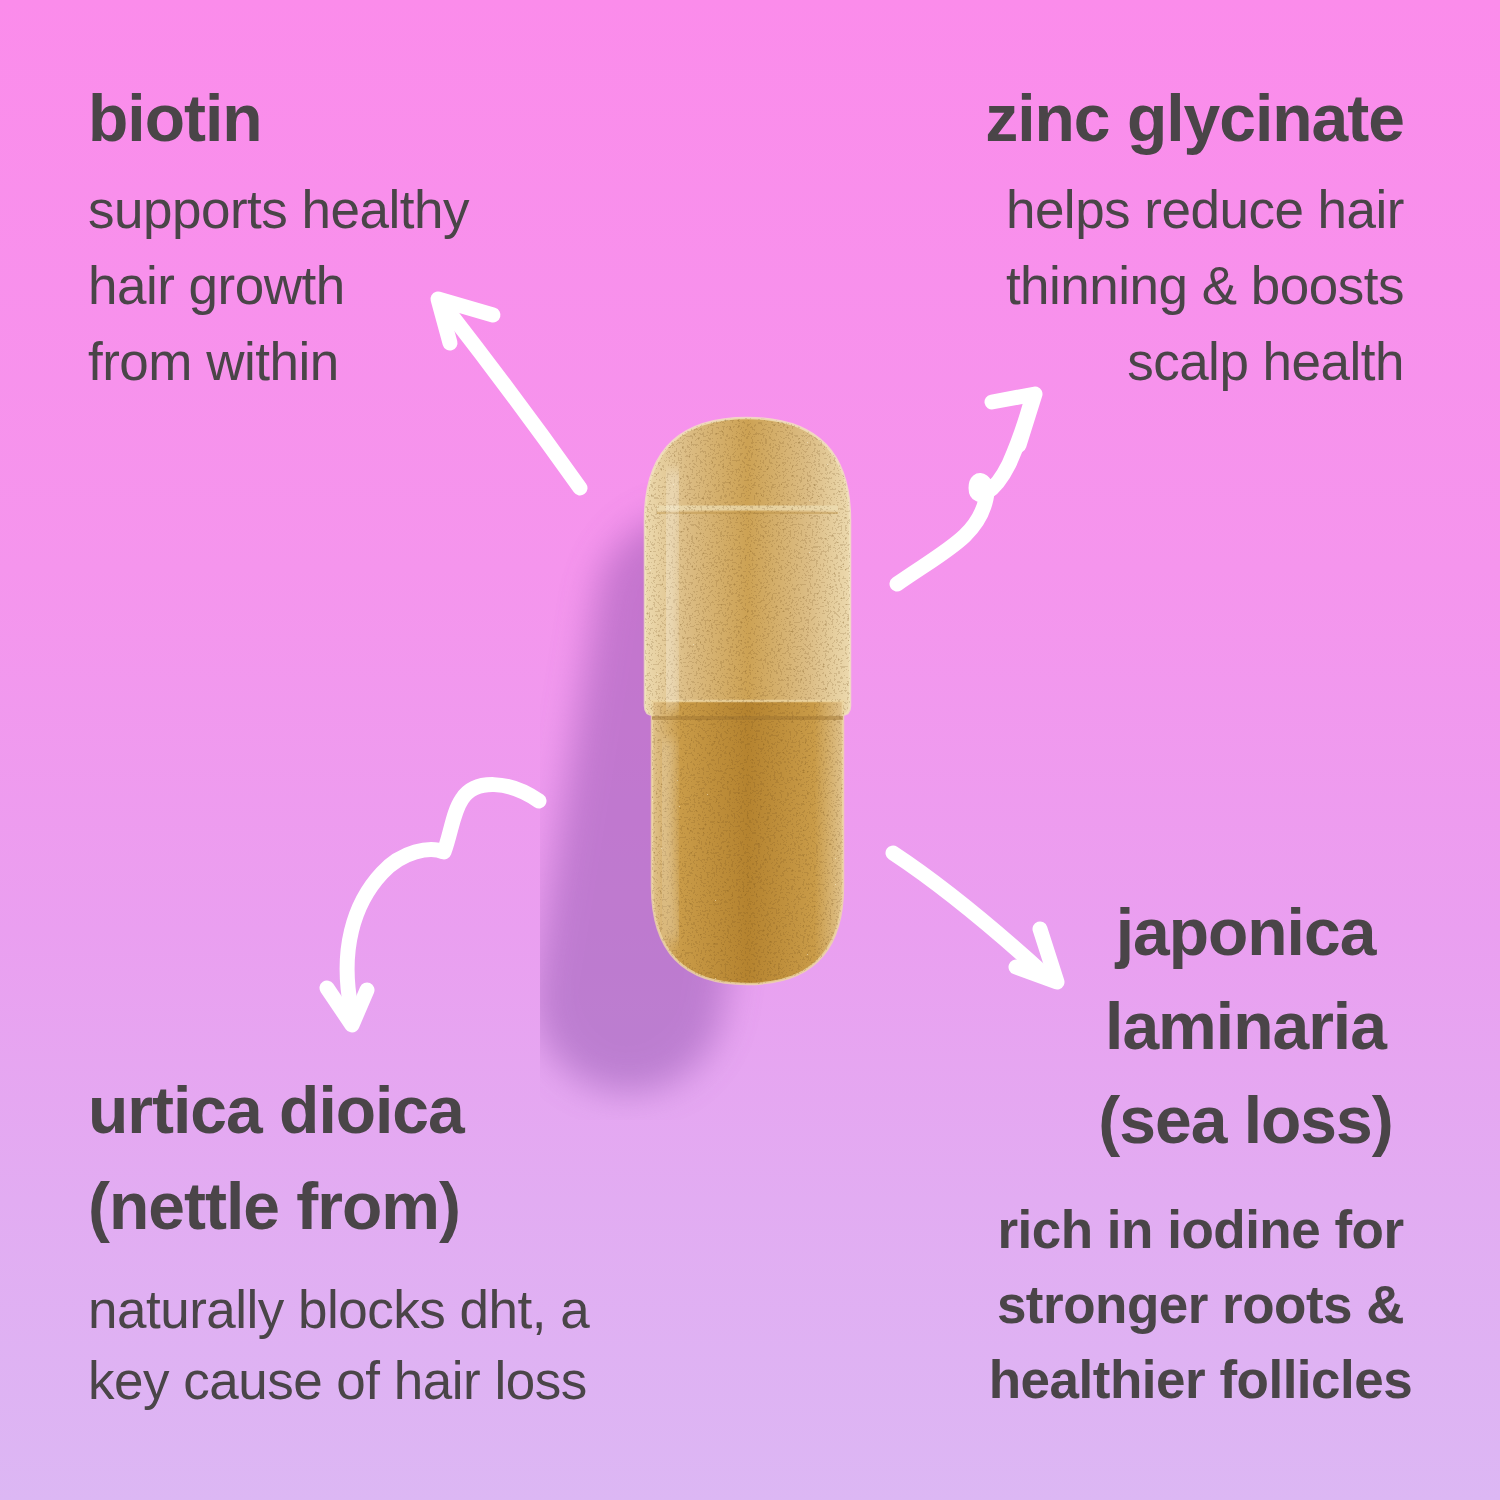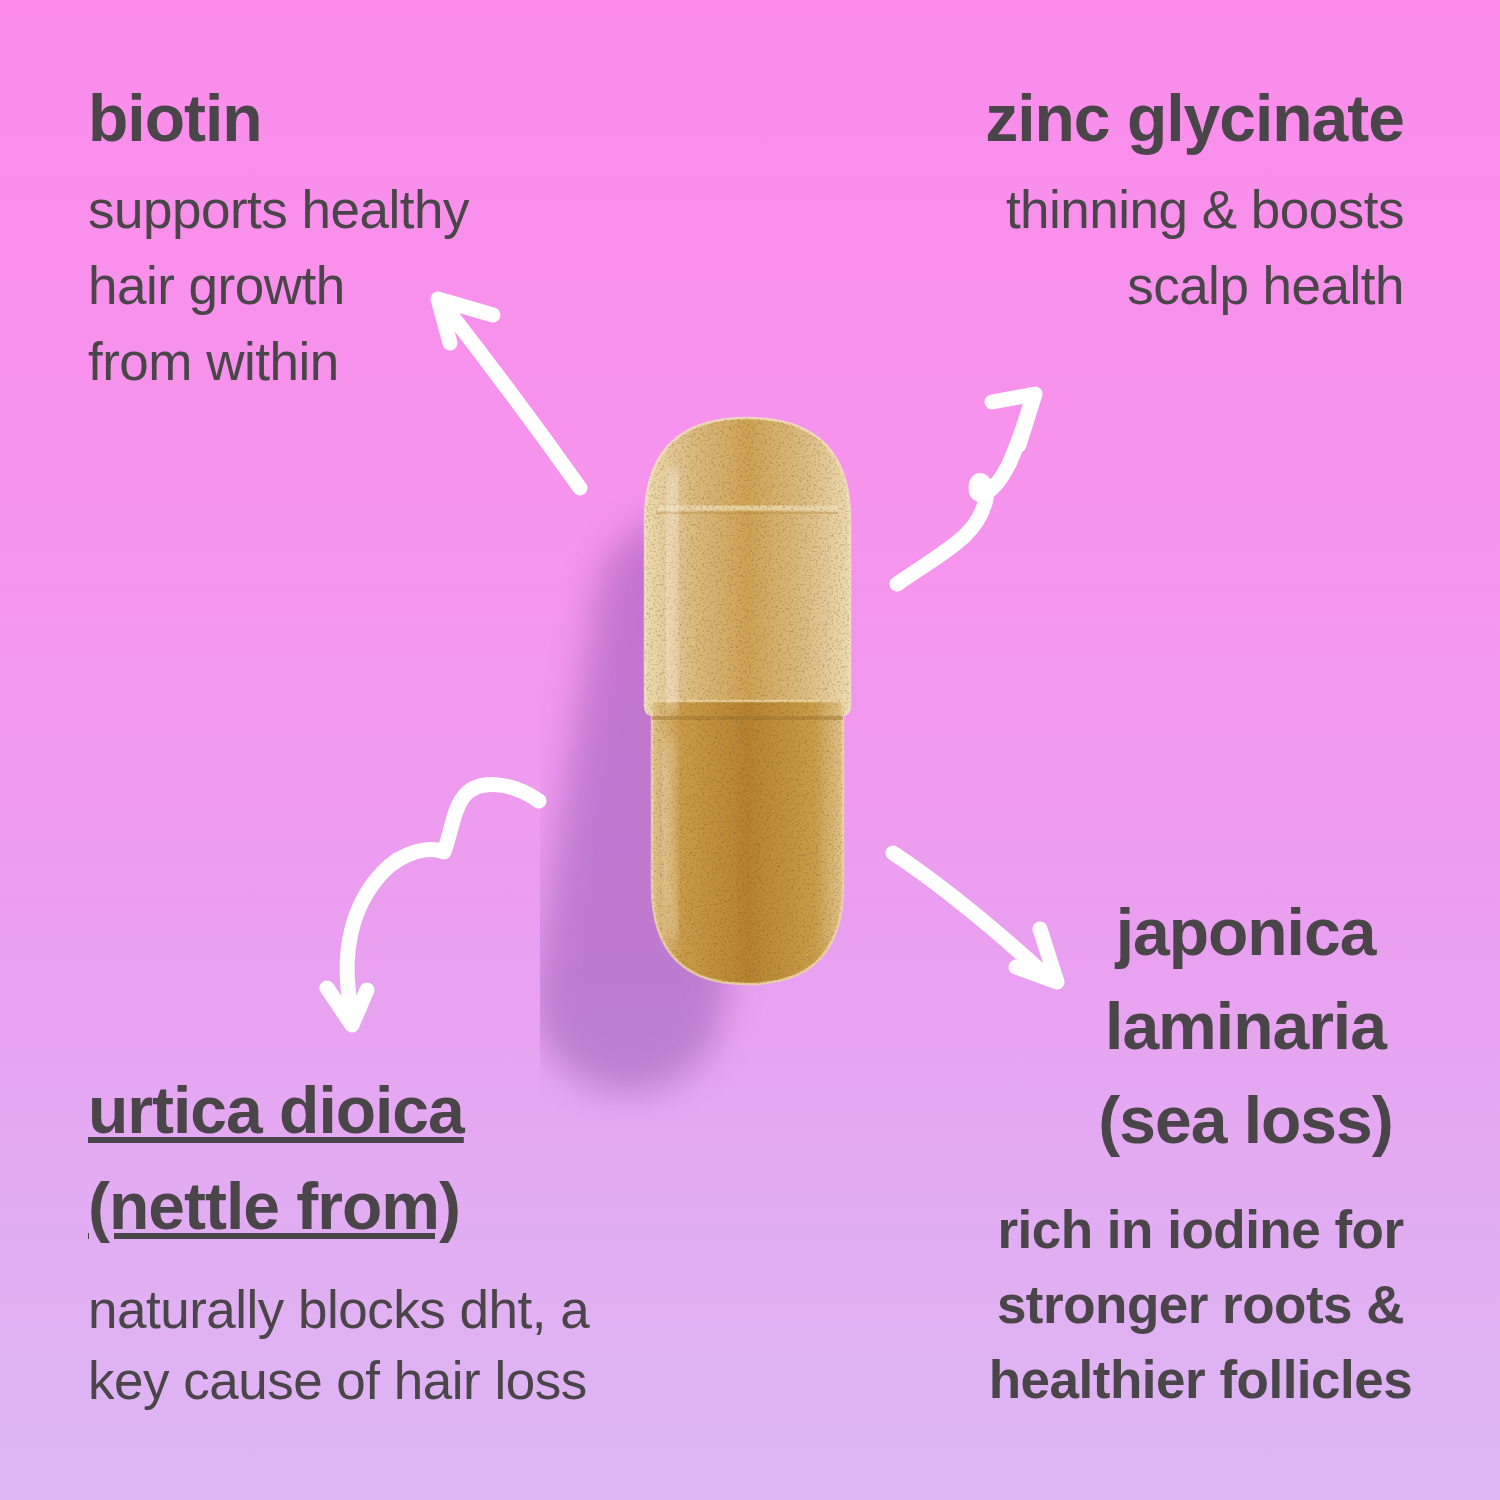--- a/index.html
+++ b/index.html
@@ -25,21 +25,21 @@
     letter-spacing:-1px;
   }
   .callout .line{
     font-size:53px;
     line-height:76px;
     letter-spacing:-0.5px;
   }
   .co-biotin{left:88px;top:78px;text-align:left;}
   .co-zinc{right:96px;top:78px;text-align:right;}
   .co-nettle{left:88px;top:1062px;text-align:left;}
-  .co-nettle .title-line{line-height:96px;text-decoration:underline;}
+  .co-nettle .title-line{line-height:96px;}
   .co-nettle .body{margin-top:20px;}
   .co-nettle .line{line-height:71px;}
   .co-kelp-title{left:1008px;top:885px;width:475px;text-align:center;}
   .co-kelp-title .title-line{line-height:94px;}
   .co-kelp-body{left:963px;top:1192px;width:475px;text-align:center;font-weight:bold;}
   .co-kelp-body .line{line-height:75px;}
   .layer{position:absolute;left:0;top:0;}
   .capsule-wrap{position:absolute;left:540px;top:380px;width:380px;height:740px;}
   svg{display:block;}
 </style>
@@ -139,20 +139,21 @@
     <div class="body">
       <div class="line">supports healthy</div>
       <div class="line">hair growth</div>
       <div class="line">from within</div>
     </div>
   </section>
 
   <section class="callout co-zinc">
     <h2 class="title">zinc glycinate</h2>
     <div class="body">
+      <div class="line">helps reduce hair</div>
       <div class="line">thinning &amp; boosts</div>
       <div class="line">scalp health</div>
     </div>
   </section>
 
   <section class="callout co-nettle">
     <h2 class="title" style="margin:0;">
       <div class="title-line">urtica dioica</div>
       <div class="title-line">(nettle from)</div>
     </h2>

